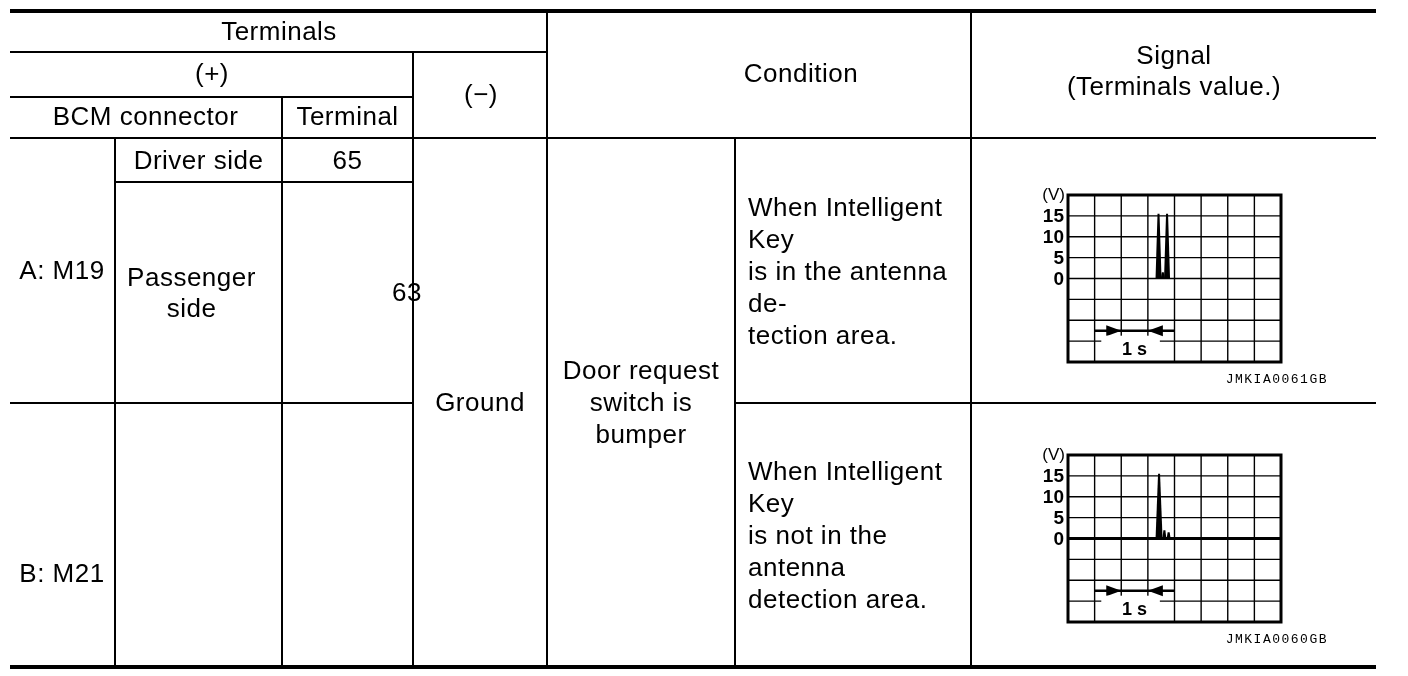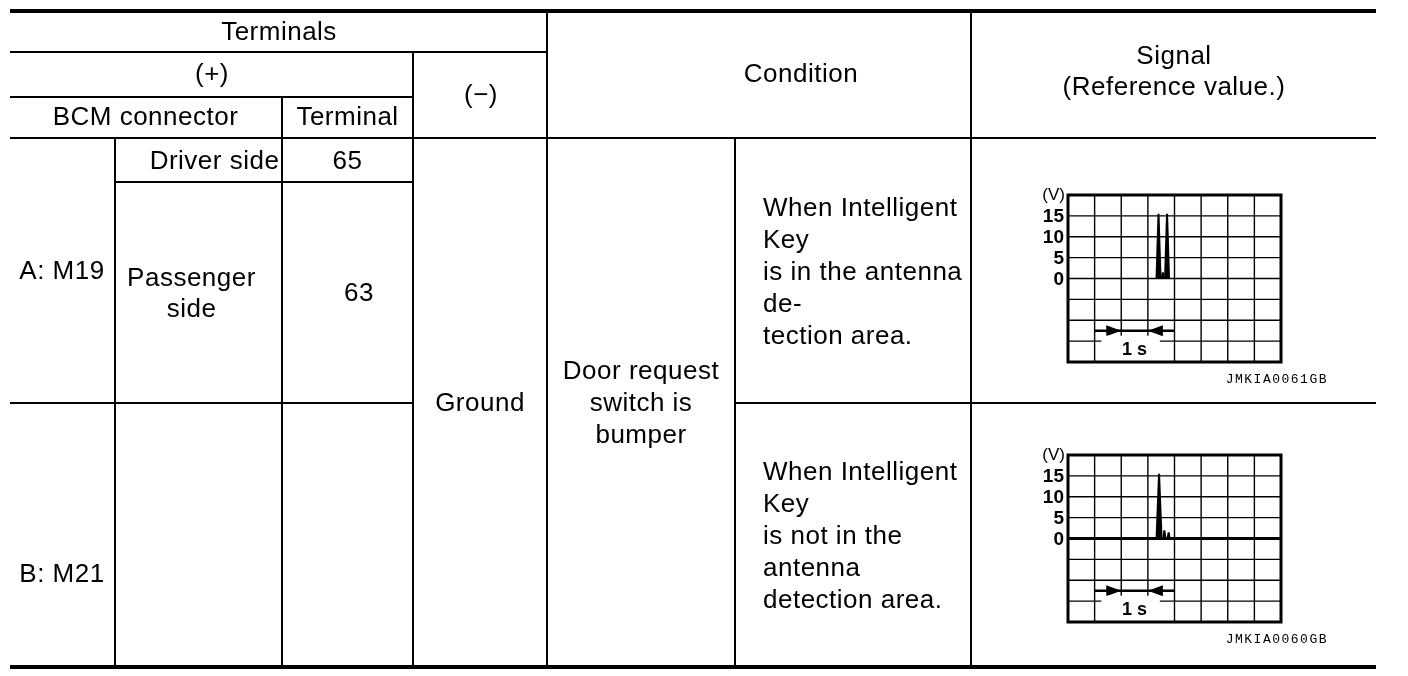--- a/index.html
+++ b/index.html
@@ -1,21 +1,21 @@
 <!DOCTYPE html>
 <html><head>
 <meta charset="utf-8">
 <style>
   html,body{margin:0;padding:0;background:#ffffff;}
   #page{position:relative;width:1408px;height:676px;background:#ffffff;overflow:hidden;
         font-family:"Liberation Sans", sans-serif;color:#000;}
   .ln{position:absolute;background:#000;}
   .cell{position:absolute;display:flex;flex-direction:column;align-items:center;justify-content:center;
         font-size:26px;letter-spacing:0.5px;line-height:31px;text-align:center;}
-  .cell.left{align-items:flex-start;text-align:left;padding-left:27px;box-sizing:border-box;}
+  .cell.left{align-items:flex-start;text-align:left;padding-left:12px;box-sizing:border-box;}
   .chart{position:absolute;width:300px;height:212px;}
 </style>
 </head>
 <body>
 
 <div id="page">
 
   <div class="ln" style="left:10px;top:9px;width:1366px;height:4px;"></div>
   <div class="ln" style="left:10px;top:51px;width:538px;height:2px;"></div>
   <div class="ln" style="left:10px;top:96px;width:404px;height:2px;"></div>
@@ -33,31 +33,31 @@
   <div class="ln" style="left:970px;top:9px;width:2px;height:658px;"></div>
 
   <div class="cell" style="left:10px;top:11px;width:538px;height:40px;">Terminals</div>
   <div class="cell" style="left:10px;top:51px;width:404px;height:45px;">(+)</div>
   <div class="cell" style="left:414px;top:51px;width:134px;height:86px;">(−)</div>
   <div class="cell" style="left:10px;top:96px;width:271px;height:41px;">BCM connector</div>
   <div class="cell" style="left:283px;top:96px;width:129px;height:41px;">Terminal</div>
   <div class="cell" style="left:548px;top:9px;width:506px;height:128px;">Condition</div>
   <div class="cell" style="left:972px;top:9px;width:404px;height:124px;">
     <div>Signal</div>
-    <div>(Reference value.)</div>
+    <div>(Terminals value.)</div>
   </div>
 
   <div class="cell" style="left:10px;top:139px;width:104px;height:263px;">A: M19</div>
-  <div class="cell" style="left:116px;top:139px;width:165px;height:42px;margin-left:16px;">Driver side</div>
+  <div class="cell" style="left:116px;top:139px;width:165px;height:42px;">Driver side</div>
   <div class="cell" style="left:283px;top:139px;width:129px;height:42px;">65</div>
   <div class="cell" style="left:104px;top:183px;width:175px;height:219px;">
     <div>Passenger</div>
     <div>side</div>
   </div>
-  <div class="cell" style="left:283px;top:183px;width:152px;height:219px;">63</div>
+  <div class="cell" style="left:283px;top:183px;width:152px;height:219px;padding-left:48px;">63</div>
   <div class="cell" style="left:10px;top:428px;width:104px;height:290px;">B: M21</div>
   <div class="cell" style="left:414px;top:139px;width:132px;height:526px;">Ground</div>
 
   <div class="cell" style="left:548px;top:139px;width:186px;height:526px;line-height:32px;">
     <div>Door request</div>
     <div>switch is</div>
     <div>bumper</div>
   </div>
 
   <div class="cell left" style="left:736px;top:139px;width:234px;height:263px;line-height:32px;">

